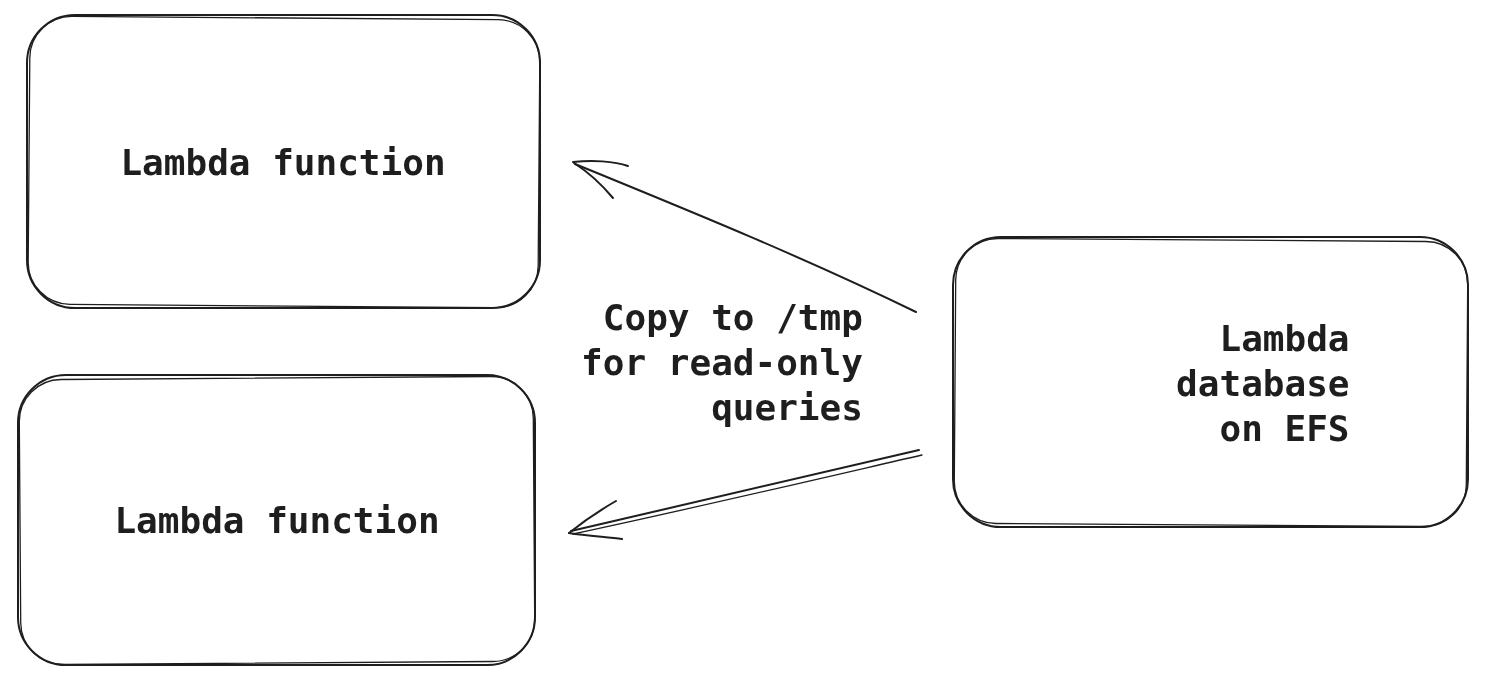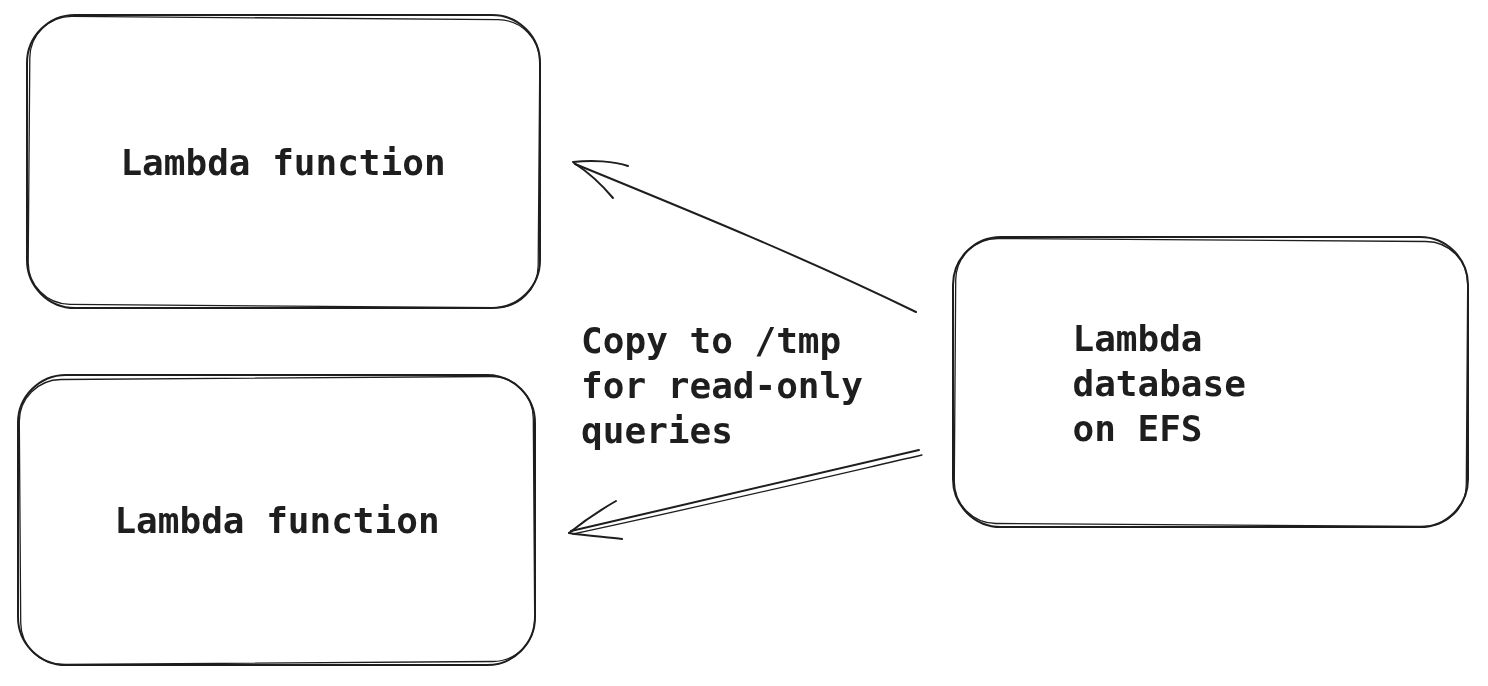--- a/index.html
+++ b/index.html
@@ -32,21 +32,21 @@
   }
   .stroke-main { stroke-width: 2px; }
   .stroke-sketch { stroke-width: 1.3px; }
   .label {
     position: absolute;
     transform: translate(-50%, -50%);
     font-size: 36px;
     font-weight: 600;
     line-height: 45px;
     letter-spacing: 0;
-    text-align: left;
+    text-align: right;
     white-space: pre-line;
     color: #1e1e1e;
   }
 </style>
 </head>
 <body>
 
 <div class="canvas">
 
   <svg class="shapes" viewBox="0 0 1488 686" aria-hidden="true">
@@ -80,17 +80,17 @@
     </g>
   </svg>
 
   <div class="label" style="left:283px; top:162px;">Lambda function</div>
 
   <div class="label" style="left:277px; top:520px;">Lambda function</div>
 
   <div class="label" style="left:1211px; top:383px;">Lambda database
 on EFS</div>
 
-  <div class="label" style="left:722px; top:385px;">Copy to /tmp
+  <div class="label" style="left:722px; top:362px;">Copy to /tmp
 for read-only
 queries</div>
 
 </div>
 
 </body></html>

